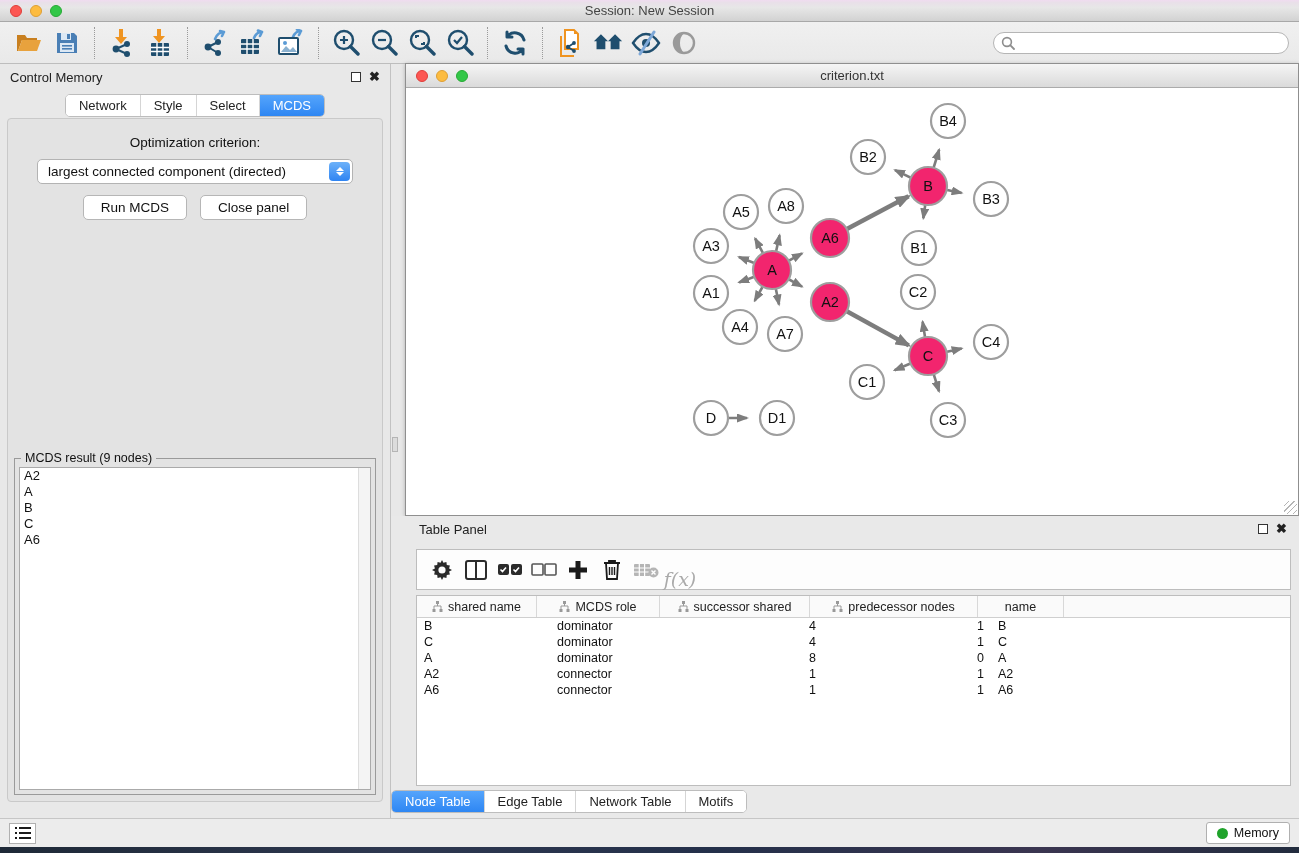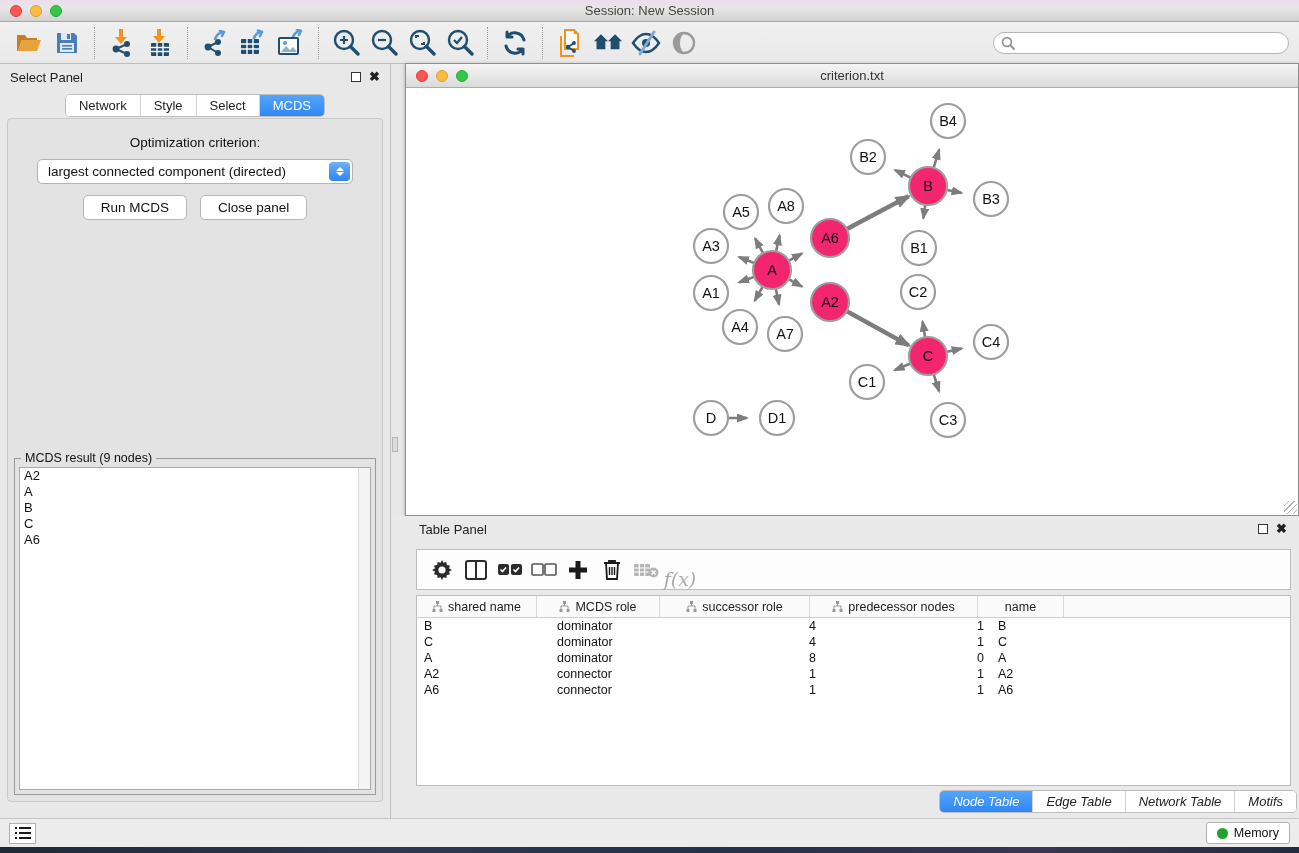--- a/index.html
+++ b/index.html
@@ -134,21 +134,21 @@
   }
   .thead { display:flex; height:22px; background:#fafafa; border-bottom:1px solid #cfcfcf; }
   .th {
     display:flex; align-items:center; justify-content:center; gap:5px;
     font-size:12.5px; color:#222; border-right:1px solid #d8d8d8; overflow:hidden;
   }
   .tr { display:flex; height:16px; }
   .td { font-size:12.5px; line-height:16px; color:#111; padding:0 7px; white-space:nowrap; overflow:hidden; }
   .td.num { text-align:right; }
   
-  .tp-tabs { position:absolute; left:0; right:2px; bottom:5px; display:flex; justify-content:flex-end;font-style:italic; }
+  .tp-tabs { position:absolute; left:0; right:2px; bottom:5px; display:flex; justify-content:flex-start; }
   
   .statusbar {
     position:absolute; left:0; right:0; bottom:6px; height:29px;
     background:#ececec; border-top:1px solid #c6c6c6;
     display:flex; align-items:center; padding:0 9px;
   }
   .list-btn {
     width:27px; height:21px; background:#fff; border:1px solid #b0b0b0;
     display:flex; align-items:center; justify-content:center; cursor:pointer;
   }
@@ -316,21 +316,21 @@
             <circle cx="6" cy="6" r="4.4" fill="none" stroke="#8e8e8e" stroke-width="1.6"></circle>
             <path d="M9.2 9.2L13 13" stroke="#8e8e8e" stroke-width="1.8" stroke-linecap="round"></path>
           </svg>
       </span>
       <input class="search-input" type="text" placeholder="" style="">
     </span>
   </div>
 
   <div class="control-panel">
     <div class="panel-header">
-      <span class="panel-title">Select Panel</span>
+      <span class="panel-title">Control Memory</span>
       <span class="panel-header-btns">
         <span class="float-btn"></span>
         <span class="close-btn">✖</span>
       </span>
     </div>
     <div class="cp-tabs">
       <span class="seg" id="cp-seg">
           <span class="seg-tab">Network</span>
           <span class="seg-tab">Style</span>
           <span class="seg-tab">Select</span>
@@ -572,21 +572,21 @@
             </svg>
             <span>MCDS role</span>
           </div>
           <div class="th" style="width: 150px;">
             <svg width="11" height="11" viewBox="0 0 11 11">
               <path d="M5.5 2v3M2 8V5h7v3" stroke="#999" stroke-width="1" fill="none"></path>
               <rect x="4" y="0" width="3" height="3" fill="#999"></rect>
               <rect x="0.5" y="8" width="3" height="3" fill="#999"></rect>
               <rect x="7.5" y="8" width="3" height="3" fill="#999"></rect>
             </svg>
-            <span>successor role</span>
+            <span>successor shared</span>
           </div>
           <div class="th" style="width: 168px;">
             <svg width="11" height="11" viewBox="0 0 11 11">
               <path d="M5.5 2v3M2 8V5h7v3" stroke="#999" stroke-width="1" fill="none"></path>
               <rect x="4" y="0" width="3" height="3" fill="#999"></rect>
               <rect x="0.5" y="8" width="3" height="3" fill="#999"></rect>
               <rect x="7.5" y="8" width="3" height="3" fill="#999"></rect>
             </svg>
             <span>predecessor nodes</span>
           </div>

